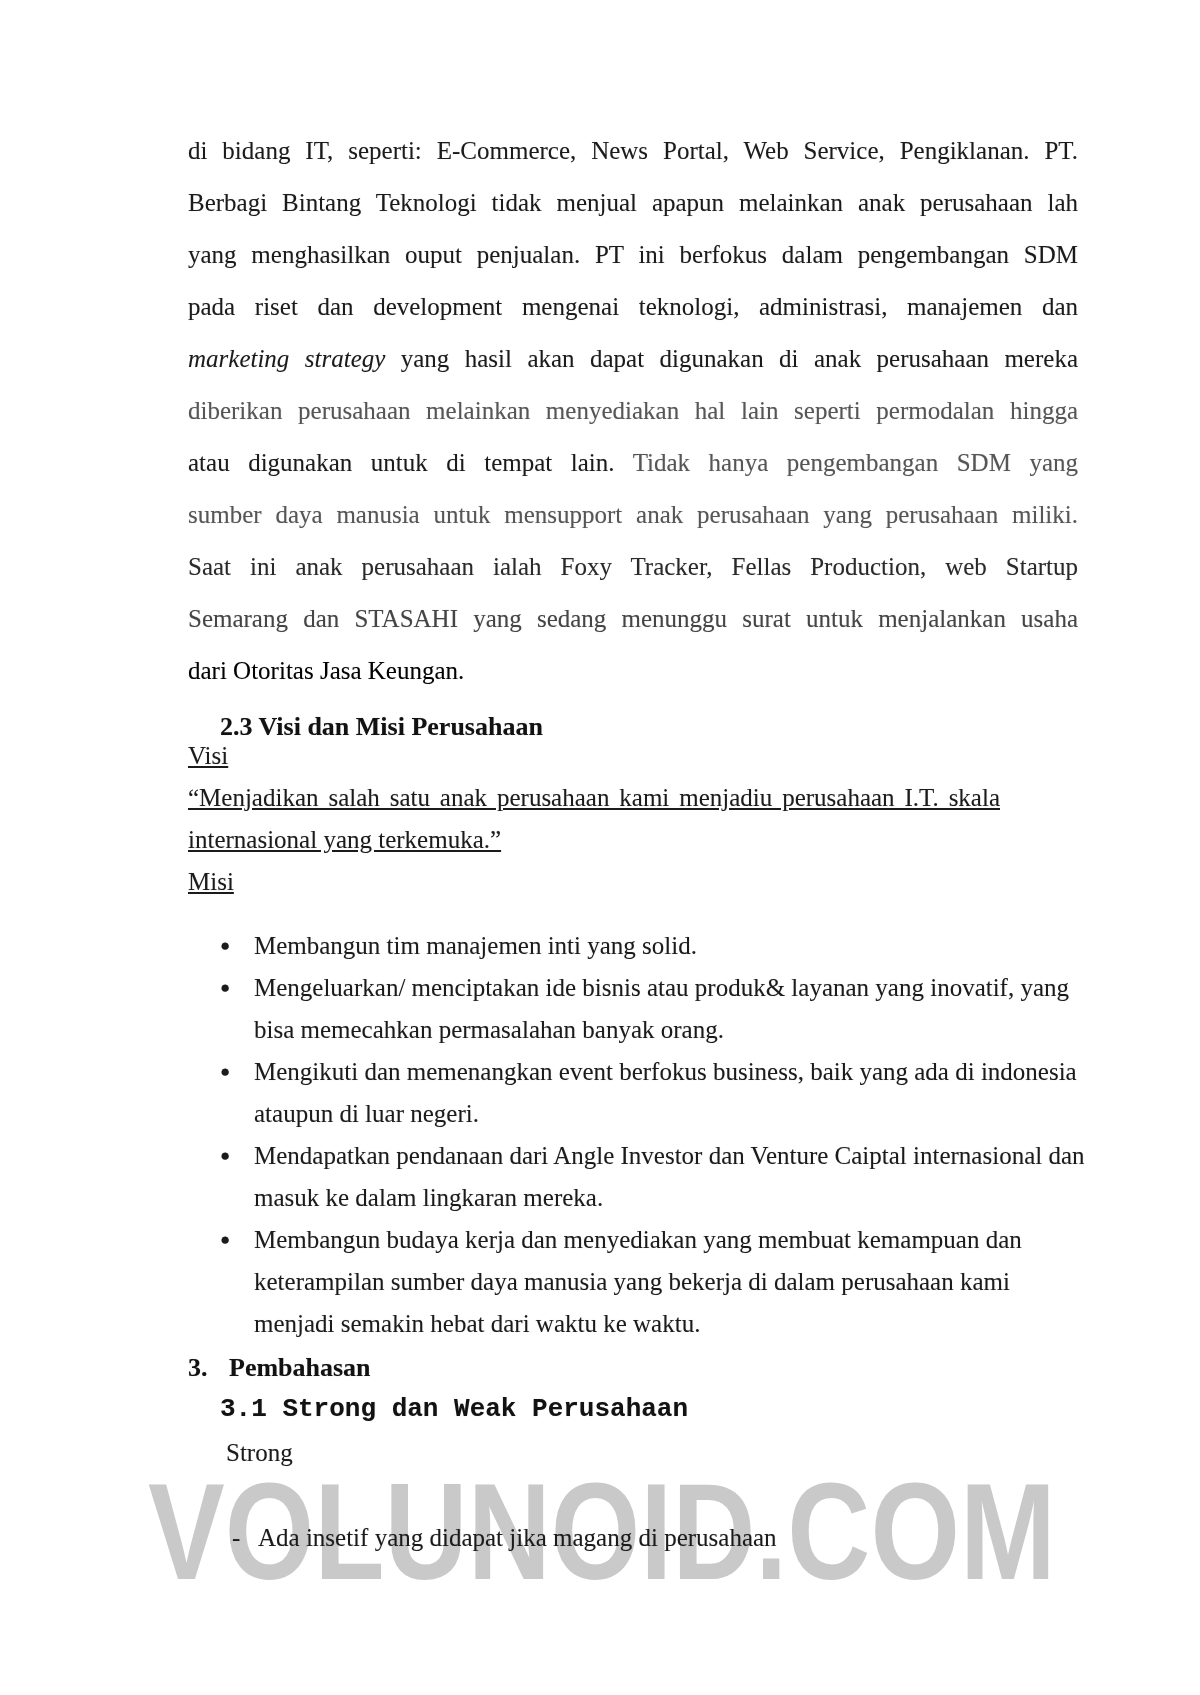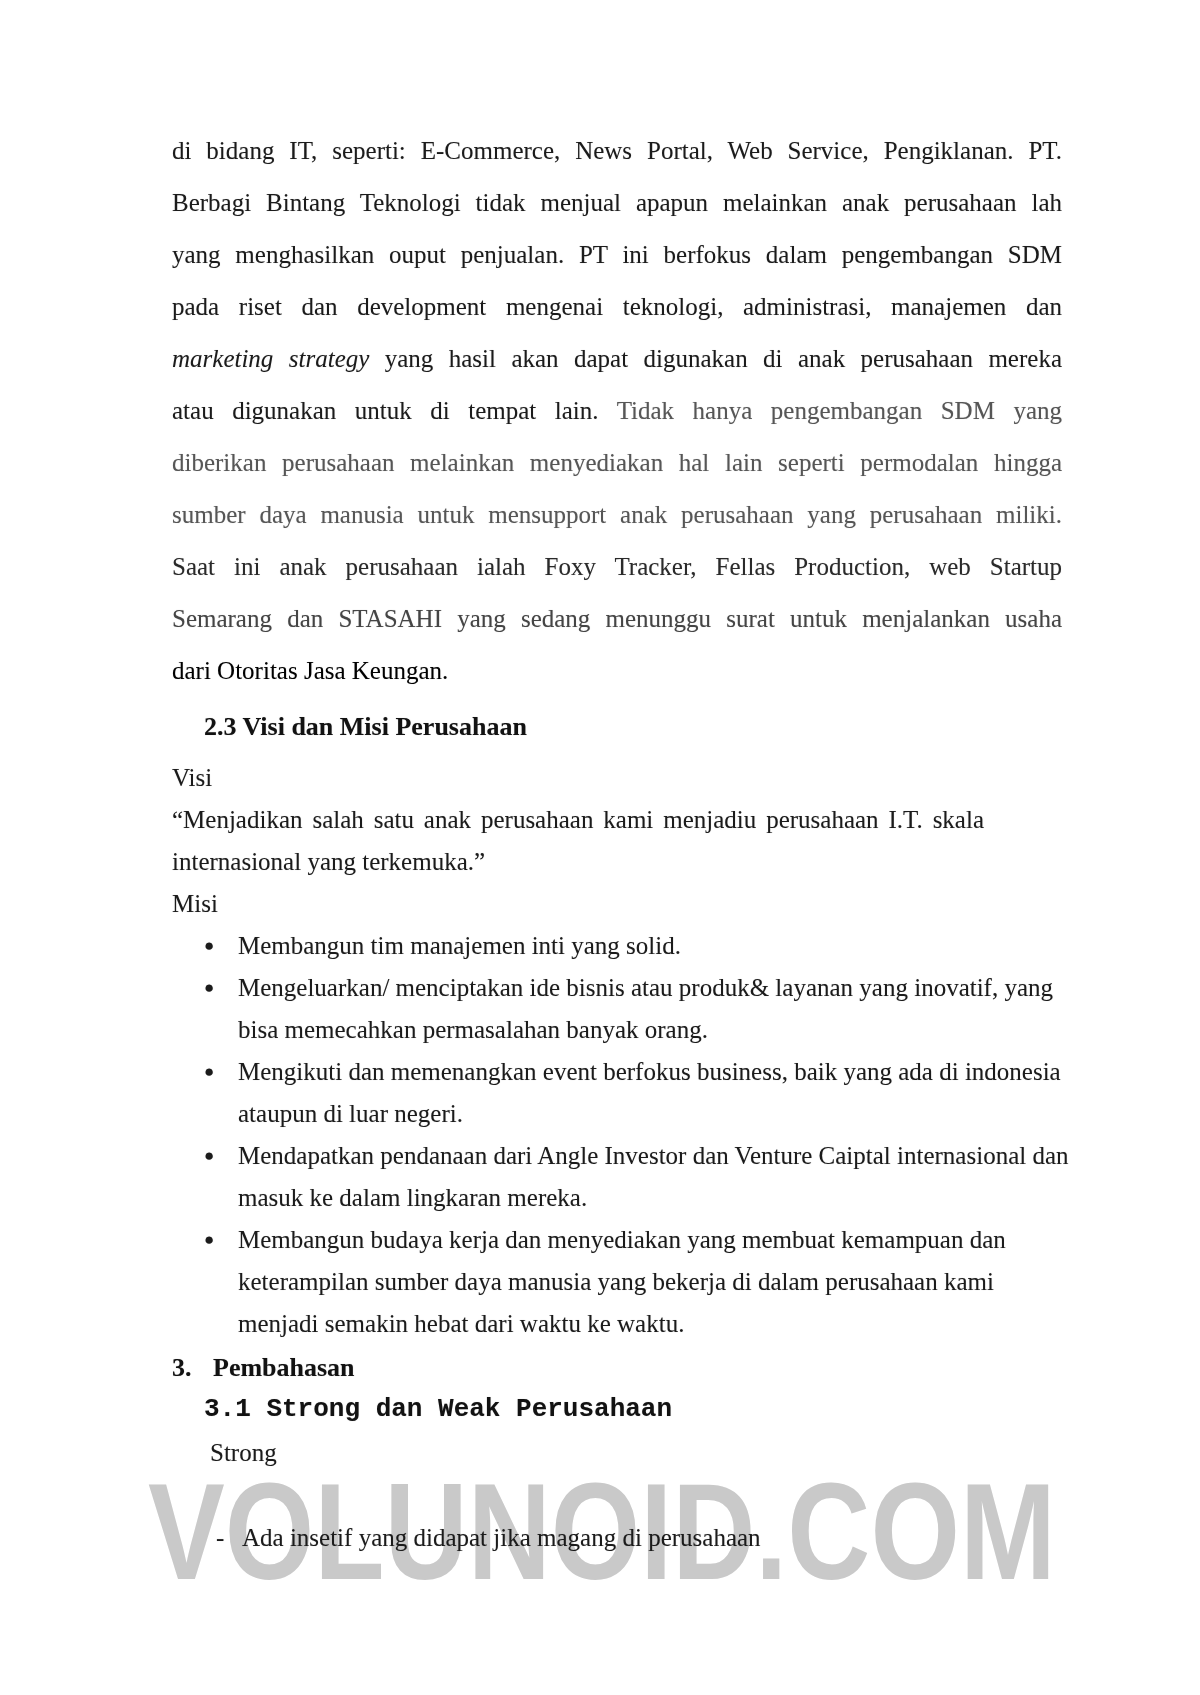--- a/index.html
+++ b/index.html
@@ -5,21 +5,21 @@
   html, body { margin: 0; padding: 0; background: #ffffff; }
   .page {
     position: relative;
     width: 1200px;
     height: 1695px;
     background: #ffffff;
     font-family: "Liberation Serif", serif;
     color: #1b1b1b;
     overflow: hidden;
   }
-  .layer { position: absolute; z-index: 1; }
+  .layer { position: absolute; z-index: 1; margin-left: 16px; }
   .wm-layer { position: absolute; z-index: 0; font-family: "Liberation Sans", sans-serif; font-weight: bold; }
 
   .para {
     font-size: 25px;
     line-height: 52px;
     text-shadow: 0 0 1px rgba(0,0,0,0.22);
   }
   .lh42 { line-height: 42px; }
   .jline { text-align: justify; text-align-last: justify; }
   .jline-last { text-align: justify; text-align-last: left; }
@@ -85,31 +85,31 @@
 <div class="page">
 
   <div class="wm-layer wm-volunoid" style="left:148px; top:1463px;">VOLUNOID.COM</div>
 
   <div class="layer para" style="left:172px; top:125px; width:890px;">
     <div class="jline">di bidang IT, seperti: E-Commerce, News Portal, Web Service, Pengiklanan. PT.</div>
     <div class="jline">Berbagi Bintang Teknologi tidak menjual apapun melainkan anak perusahaan lah</div>
     <div class="jline">yang menghasilkan ouput penjualan. PT ini berfokus dalam pengembangan SDM</div>
     <div class="jline">pada riset dan development mengenai teknologi, administrasi, manajemen dan</div>
     <div class="jline"><span class="italic">marketing strategy</span><span> yang hasil  akan dapat digunakan di anak perusahaan mereka</span></div>
+    <div class="jline txt-gray">diberikan perusahaan melainkan menyediakan hal lain seperti permodalan hingga</div>
     <div class="jline"><span class="txt-dark">atau digunakan untuk di tempat lain. </span><span class="txt-gray">Tidak hanya pengembangan SDM yang</span></div>
-    <div class="jline txt-gray">diberikan perusahaan melainkan menyediakan hal lain seperti permodalan hingga</div>
     <div class="jline txt-gray">sumber daya manusia untuk mensupport anak perusahaan yang perusahaan miliki.</div>
     <div class="jline txt-near">Saat ini anak perusahaan ialah Foxy Tracker, Fellas Production, web Startup</div>
     <div class="jline txt-mid">Semarang dan STASAHI yang sedang menunggu surat untuk menjalankan usaha</div>
     <div class="jline-last txt-mid2">dari Otoritas Jasa Keungan.</div>
   </div>
 
   <div class="layer heading" style="left:204px; top:712px;">2.3 Visi dan Misi Perusahaan</div>
 
-  <div class="layer para lh42" style="left:172px; top:757px; width:890px;">
+  <div class="layer para lh42" style="left:172px; top:735px; width:890px;text-decoration:underline;">
     <div>Visi</div>
     <div class="jline" style="width:812px;">“Menjadikan salah satu anak perusahaan kami menjadiu perusahaan I.T. skala</div>
     <div>internasional yang terkemuka.”</div>
     <div>Misi</div>
   </div>
 
   <div class="layer bullet-list" style="left:172px; top:925px; width:922px;">
     <div class="bullet-line">
       <span class="bullet-marker">●</span>
       <span>Membangun tim manajemen inti yang solid.</span>

